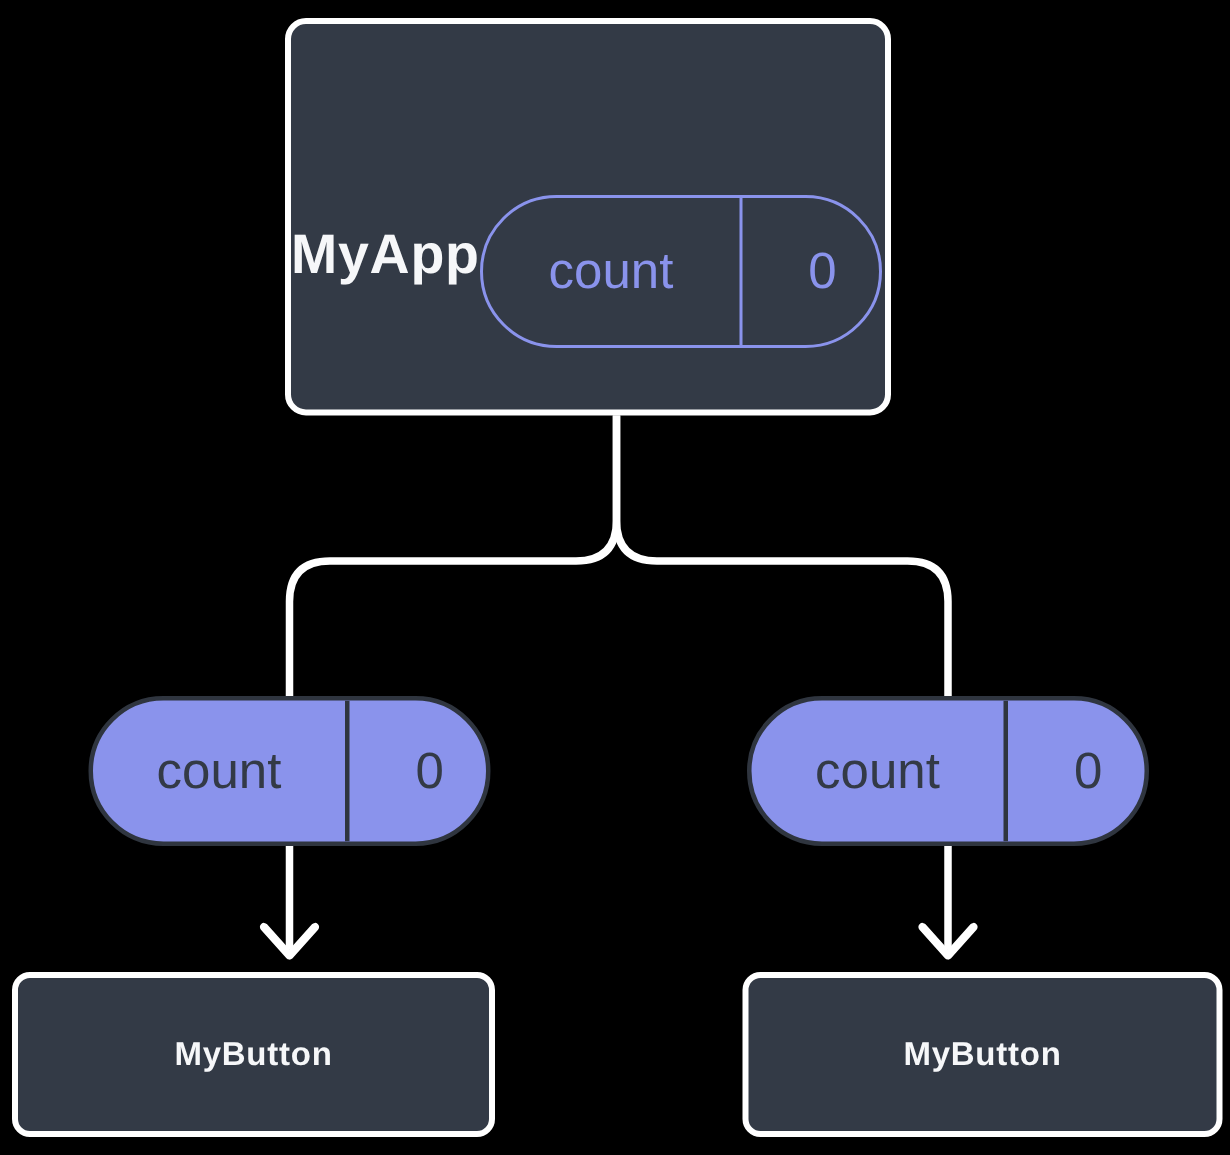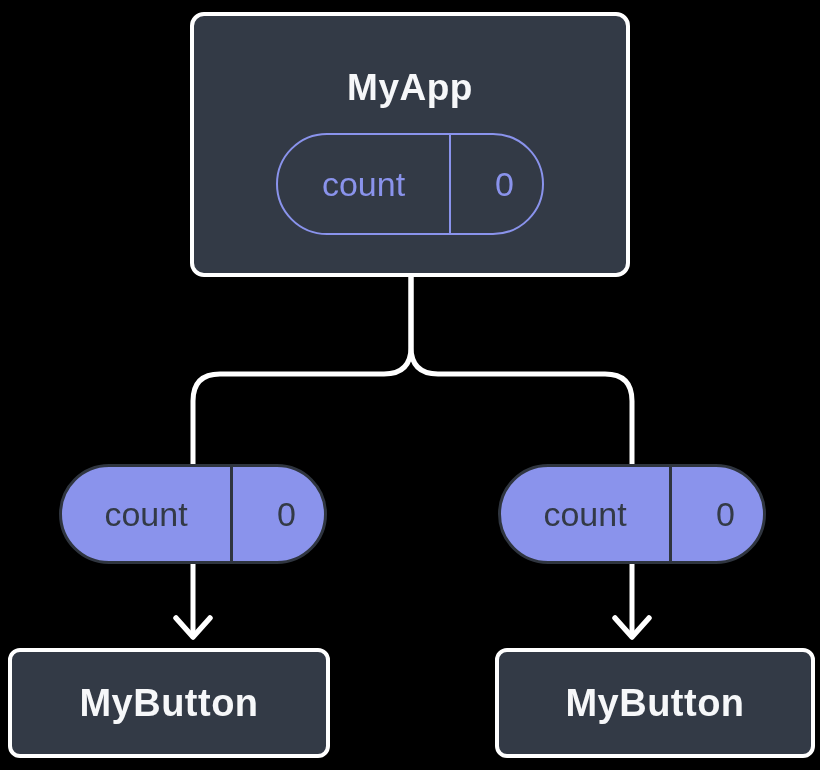--- a/index.html
+++ b/index.html
@@ -46,40 +46,40 @@
 
   .component-box {
     position: absolute;
     z-index: 2;
     background: var(--box_fill);
     border: 4px solid var(--box_border);
     border-radius: 14px;
   }
   .root-box {
     left: 190px; top: 12px;
-    width: 440px; height: 265px;
+    width: 404px; height: 265px;
     display: flex;
-    flex-direction: column;
+    flex-direction: row;
     align-items: center;
     padding-top: 50px;
   }
   .component-title {
     color: var(--title_text);
     font-size: 37px;
     line-height: 44px;
     font-weight: bold;
     letter-spacing: 0.5px;
   }
   .leaf-box {
     display: flex;
     align-items: center;
     justify-content: center;
     border-radius: 12px;
   }
-  .leaf-box .component-title { font-size: 38px; }
+  .leaf-box .component-title { font-size: 22px; }
   .leaf-left  { left: 8px;   top: 648px; width: 322px; height: 110px; }
   .leaf-right { left: 495px; top: 648px; width: 320px; height: 110px; }
 
   .pill {
     display: flex;
     align-items: stretch;
     border-radius: 999px;
     overflow: hidden;
     font-size: 34px;
     gap: 16px;

